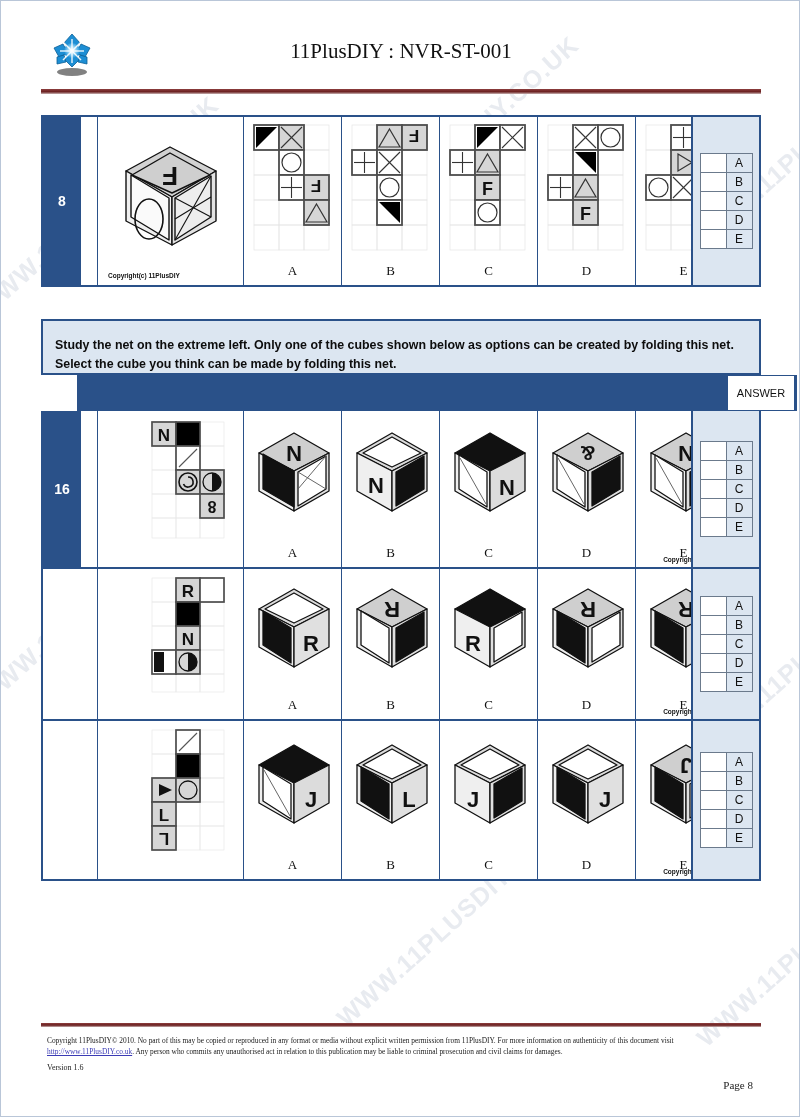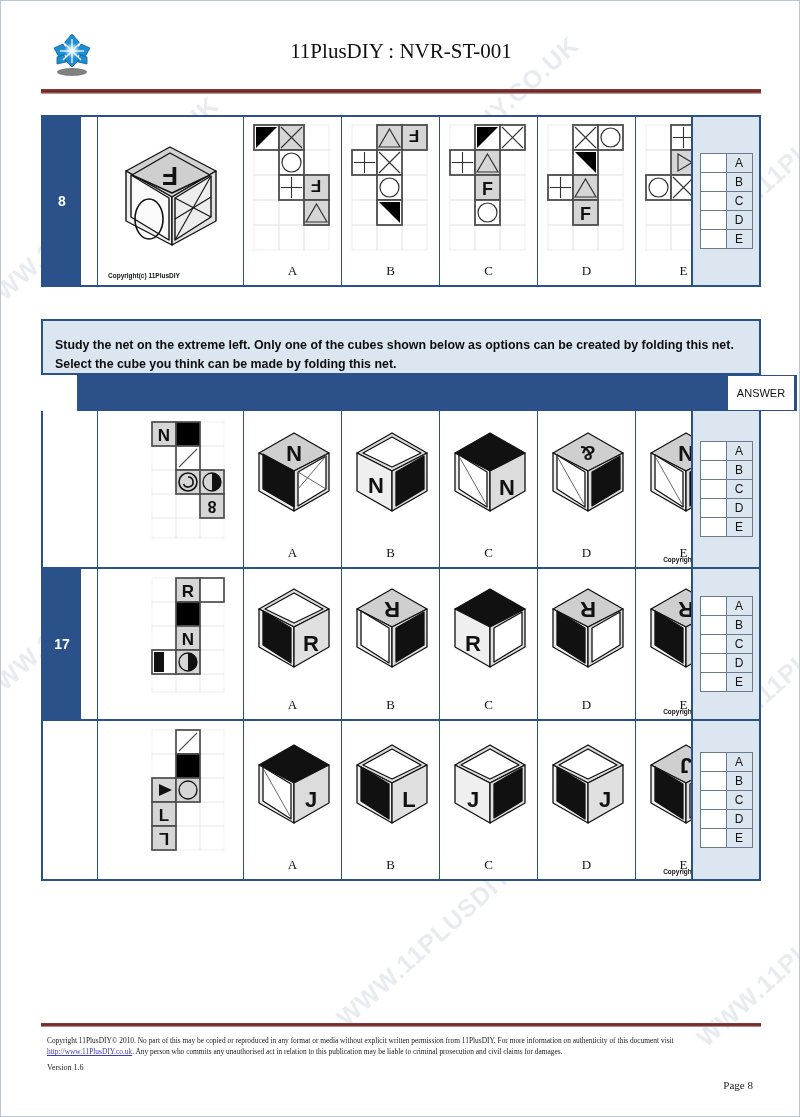--- a/index.html
+++ b/index.html
@@ -467,20 +467,21 @@
         </table>
     </div>
   </div>
 
   <div class="instr">Study the net on the extreme left. Only one of the cubes shown below as options can be created by folding this net. Select the cube you think can be made by folding this net.</div>
   <div class="ansheadwrap">
     <div class="anshead">ANSWER</div>
   </div>
 
   <div class="qbox" style="left:40px;top:410px;width:720px;height:158px;border-top:none;">
+    <div class="numbar">16</div>
 
     <div class="opt-col" style="left:54px;width:146px;">
       <svg width="92" height="122" viewBox="0 0 92 122" style="position:absolute;left:50px;top:8px;">
         <g stroke="#e8e8e8" stroke-width="0.7" fill="none">
           <rect x="4" y="3" width="24" height="24"></rect>
             <rect x="28" y="3" width="24" height="24"></rect>
             <rect x="52" y="3" width="24" height="24"></rect>
           <rect x="4" y="27" width="24" height="24"></rect>
             <rect x="28" y="27" width="24" height="24"></rect>
             <rect x="52" y="27" width="24" height="24"></rect>
@@ -615,21 +616,20 @@
         <tr>
               <td class="blank"></td>
               <td class="lab">E</td>
             </tr>
       </tbody>
         </table>
     </div>
   </div>
 
   <div class="qbox" style="left:40px;top:568px;width:720px;height:152px;border-top:none;">
-    <div class="numbar">17</div>
 
     <div class="opt-col" style="left:54px;width:146px;">
       <svg width="92" height="118" viewBox="0 0 92 118" style="position:absolute;left:50px;top:6px;">
         <g stroke="#e8e8e8" stroke-width="0.7" fill="none">
           <rect x="4" y="3" width="24" height="24"></rect>
             <rect x="28" y="3" width="24" height="24"></rect>
             <rect x="52" y="3" width="24" height="24"></rect>
           <rect x="4" y="27" width="24" height="24"></rect>
             <rect x="28" y="27" width="24" height="24"></rect>
             <rect x="52" y="27" width="24" height="24"></rect>

